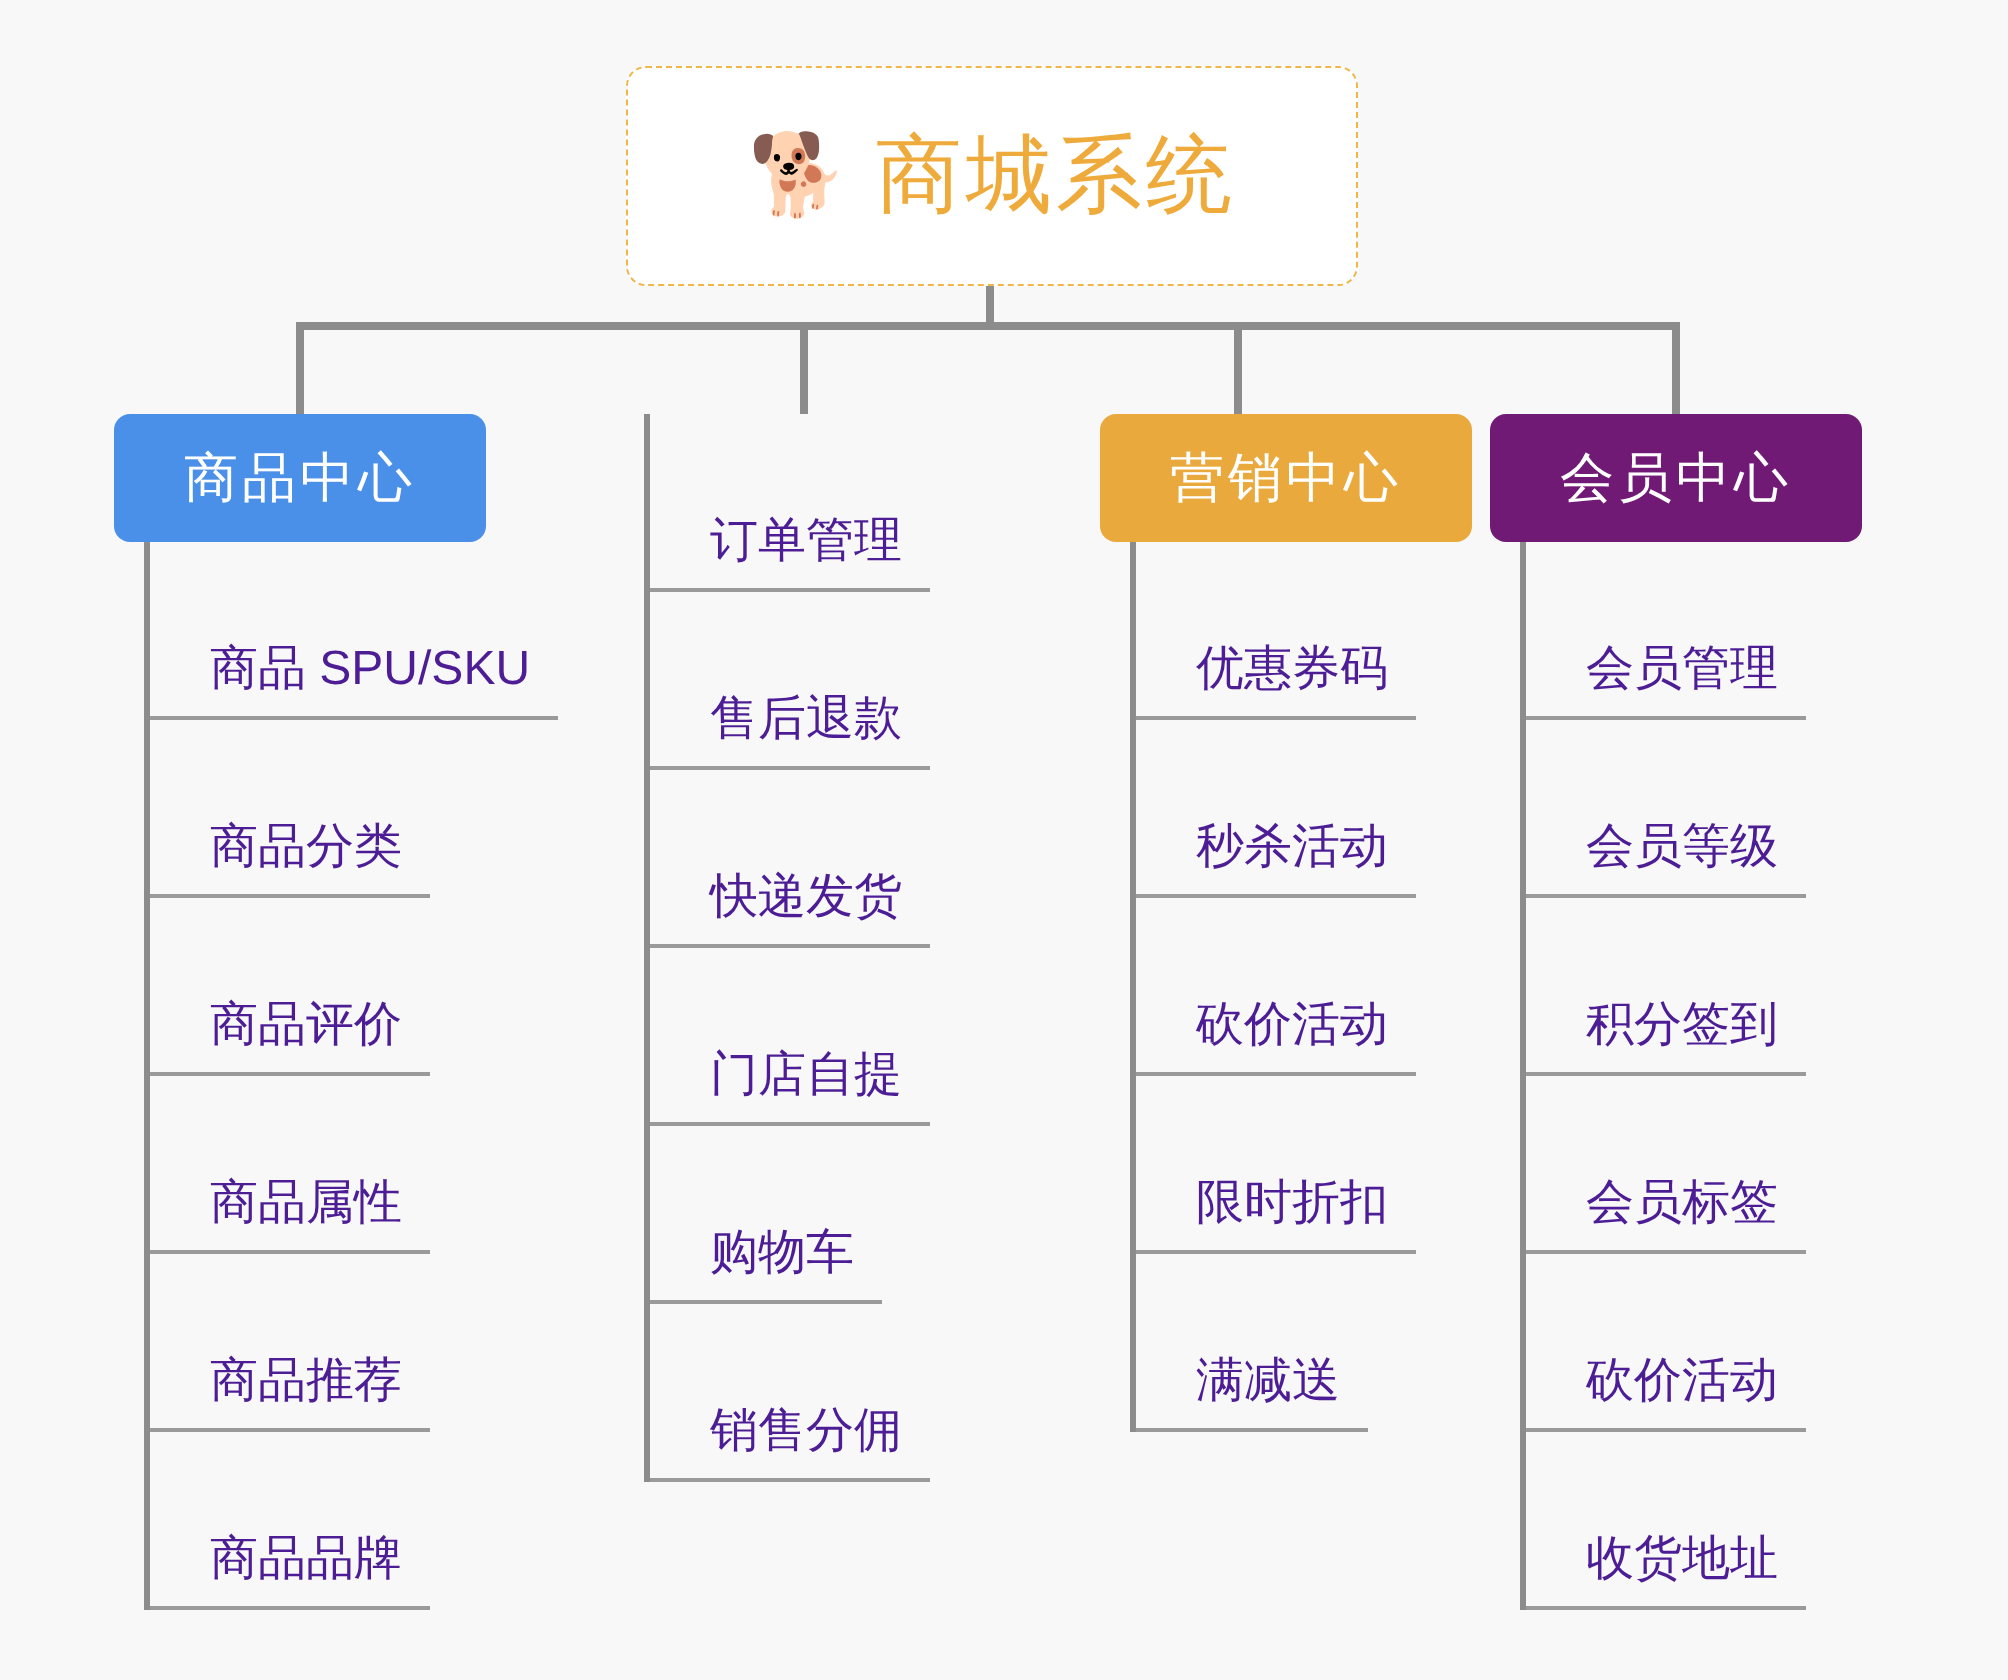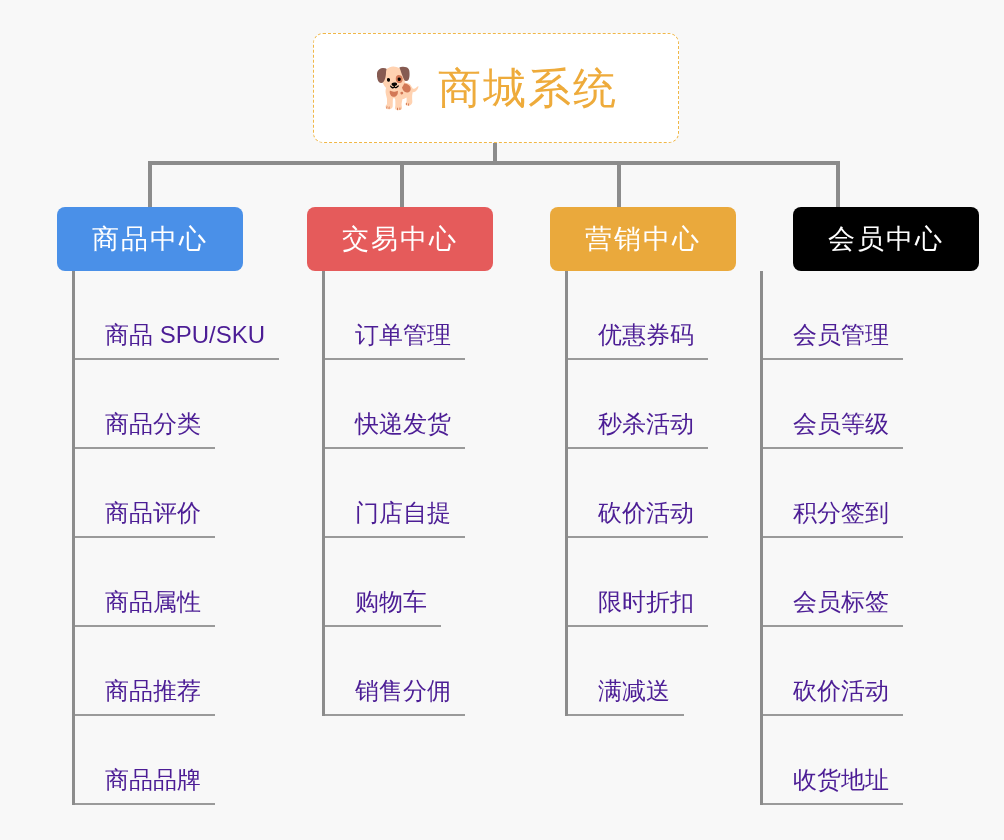--- a/index.html
+++ b/index.html
@@ -134,26 +134,26 @@
           </div>
           <div class="leaf-item">
             <span class="leaf-label">商品推荐</span>
           </div>
           <div class="leaf-item">
             <span class="leaf-label">商品品牌</span>
           </div>
         </div>
       </div>
       <div class="column" style="left: 307px;">
-        <div class="cat-box" style="background: rgb(229, 91, 91);">
-          <span>交易中心</span>
-        </div>
         <div class="leaf-list">
           <div class="leaf-item">
             <span class="leaf-label">订单管理</span>
+          </div>
+          <div class="leaf-item">
+            <span class="leaf-label">售后退款</span>
           </div>
           <div class="leaf-item">
             <span class="leaf-label">快递发货</span>
           </div>
           <div class="leaf-item">
             <span class="leaf-label">门店自提</span>
           </div>
           <div class="leaf-item">
             <span class="leaf-label">购物车</span>
           </div>
@@ -178,21 +178,21 @@
           </div>
           <div class="leaf-item">
             <span class="leaf-label">限时折扣</span>
           </div>
           <div class="leaf-item">
             <span class="leaf-label">满减送</span>
           </div>
         </div>
       </div>
       <div class="column" style="left: 745px;">
-        <div class="cat-box" style="background: #000000; margin-left: 48px;">
+        <div class="cat-box" style="background: #701a75;">
           <span>会员中心</span>
         </div>
         <div class="leaf-list">
           <div class="leaf-item">
             <span class="leaf-label">会员管理</span>
           </div>
           <div class="leaf-item">
             <span class="leaf-label">会员等级</span>
           </div>
           <div class="leaf-item">

